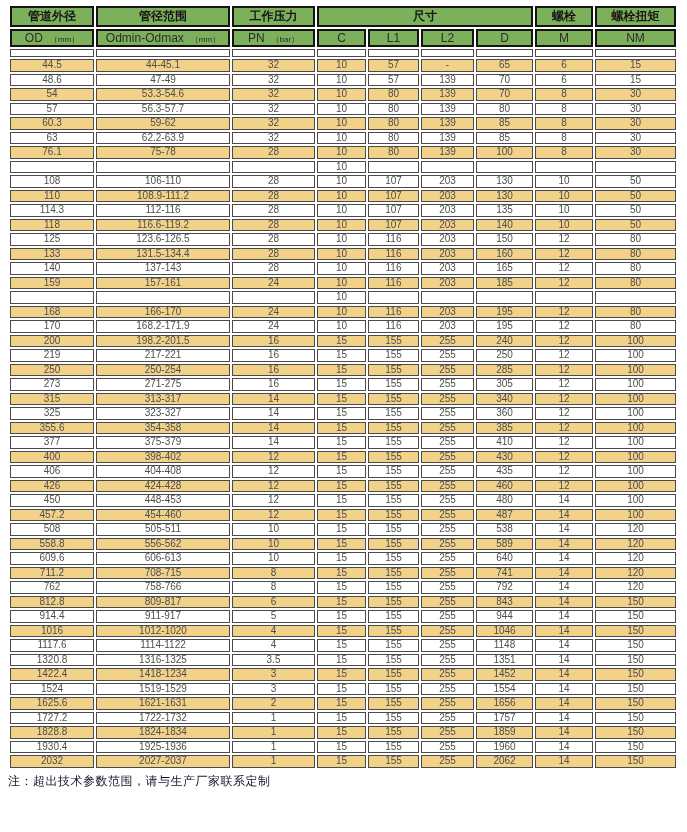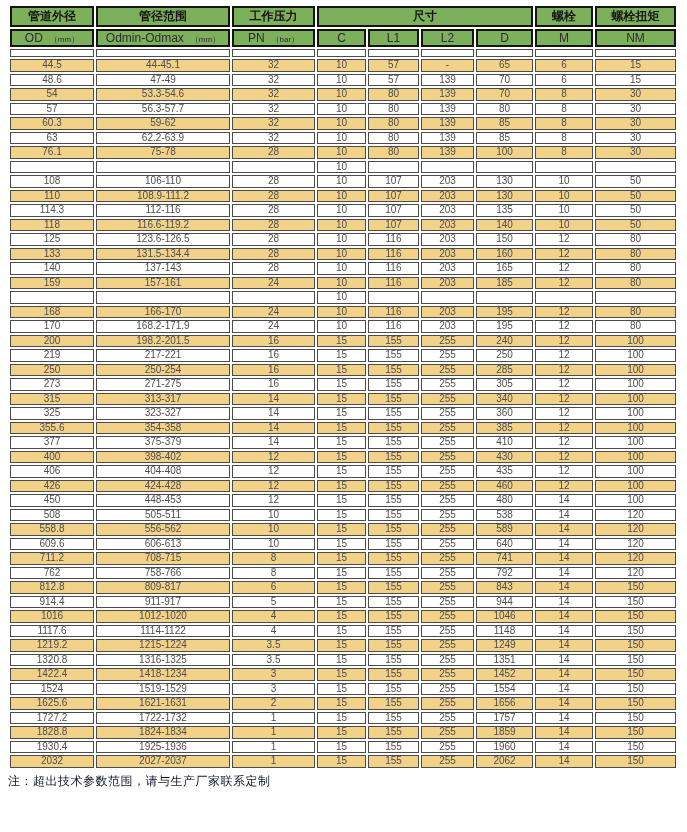--- a/index.html
+++ b/index.html
@@ -453,20 +453,31 @@
           <td>450</td>
           <td>448-453</td>
           <td>12</td>
           <td>15</td>
           <td>155</td>
           <td>255</td>
           <td>480</td>
           <td>14</td>
           <td>100</td>
         </tr>
+        <tr class="shaded">
+          <td>457.2</td>
+          <td>454-460</td>
+          <td>12</td>
+          <td>15</td>
+          <td>155</td>
+          <td>255</td>
+          <td>487</td>
+          <td>14</td>
+          <td>100</td>
+        </tr>
         <tr>
           <td>508</td>
           <td>505-511</td>
           <td>10</td>
           <td>15</td>
           <td>155</td>
           <td>255</td>
           <td>538</td>
           <td>14</td>
           <td>120</td>
@@ -549,31 +560,20 @@
           <td>150</td>
         </tr>
         <tr>
           <td>1117.6</td>
           <td>1114-1122</td>
           <td>4</td>
           <td>15</td>
           <td>155</td>
           <td>255</td>
           <td>1148</td>
-          <td>14</td>
-          <td>150</td>
-        </tr>
-        <tr class="shaded">
-          <td>1219.2</td>
-          <td>1215-1224</td>
-          <td>3.5</td>
-          <td>15</td>
-          <td>155</td>
-          <td>255</td>
-          <td>1249</td>
           <td>14</td>
           <td>150</td>
         </tr>
         <tr>
           <td>1320.8</td>
           <td>1316-1325</td>
           <td>3.5</td>
           <td>15</td>
           <td>155</td>
           <td>255</td>

